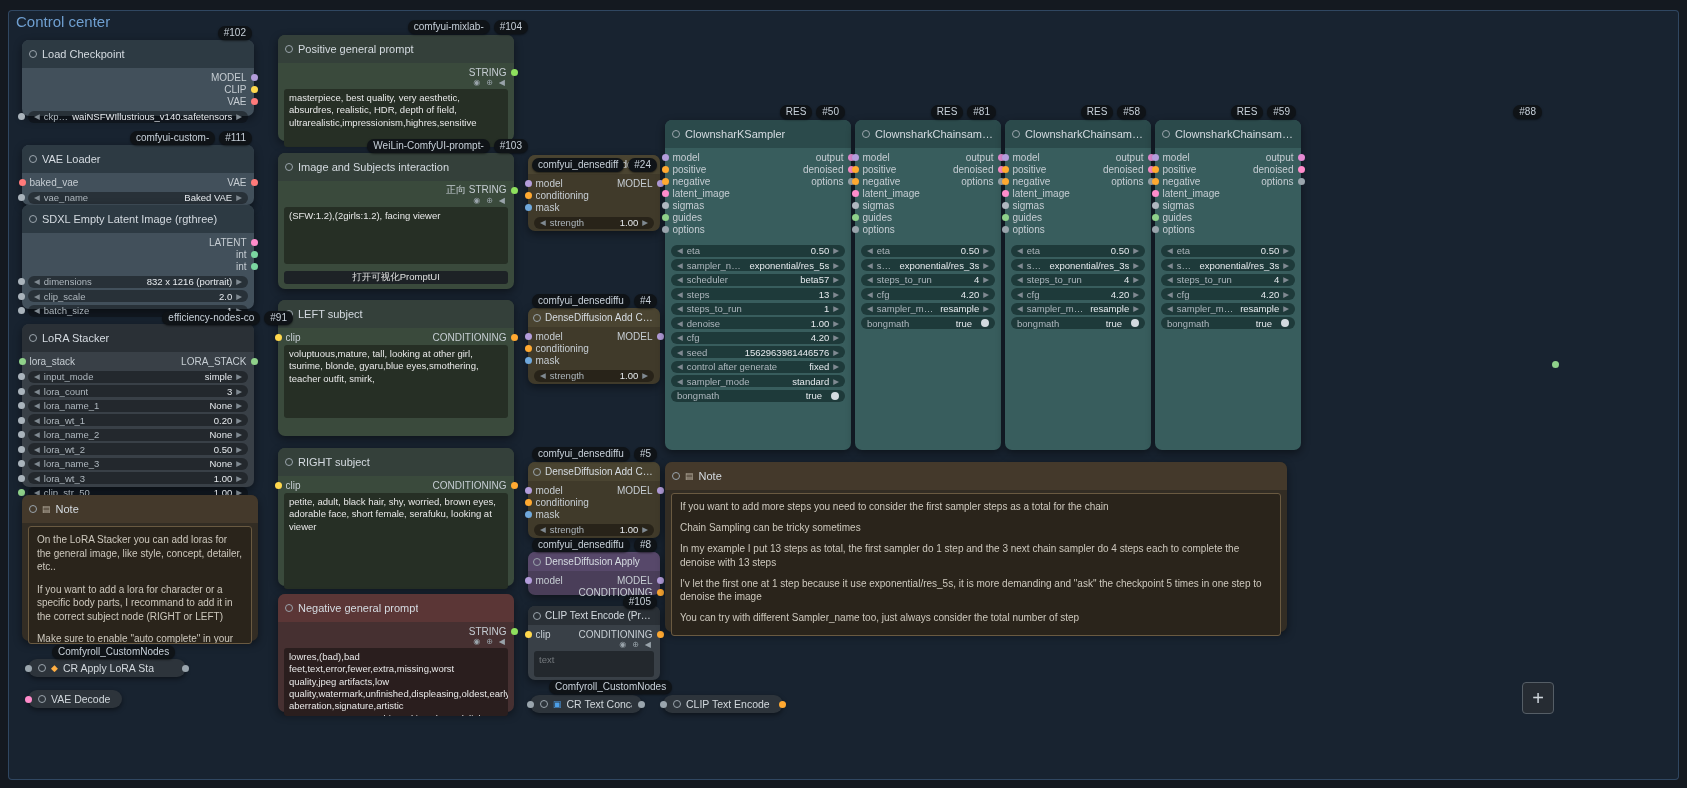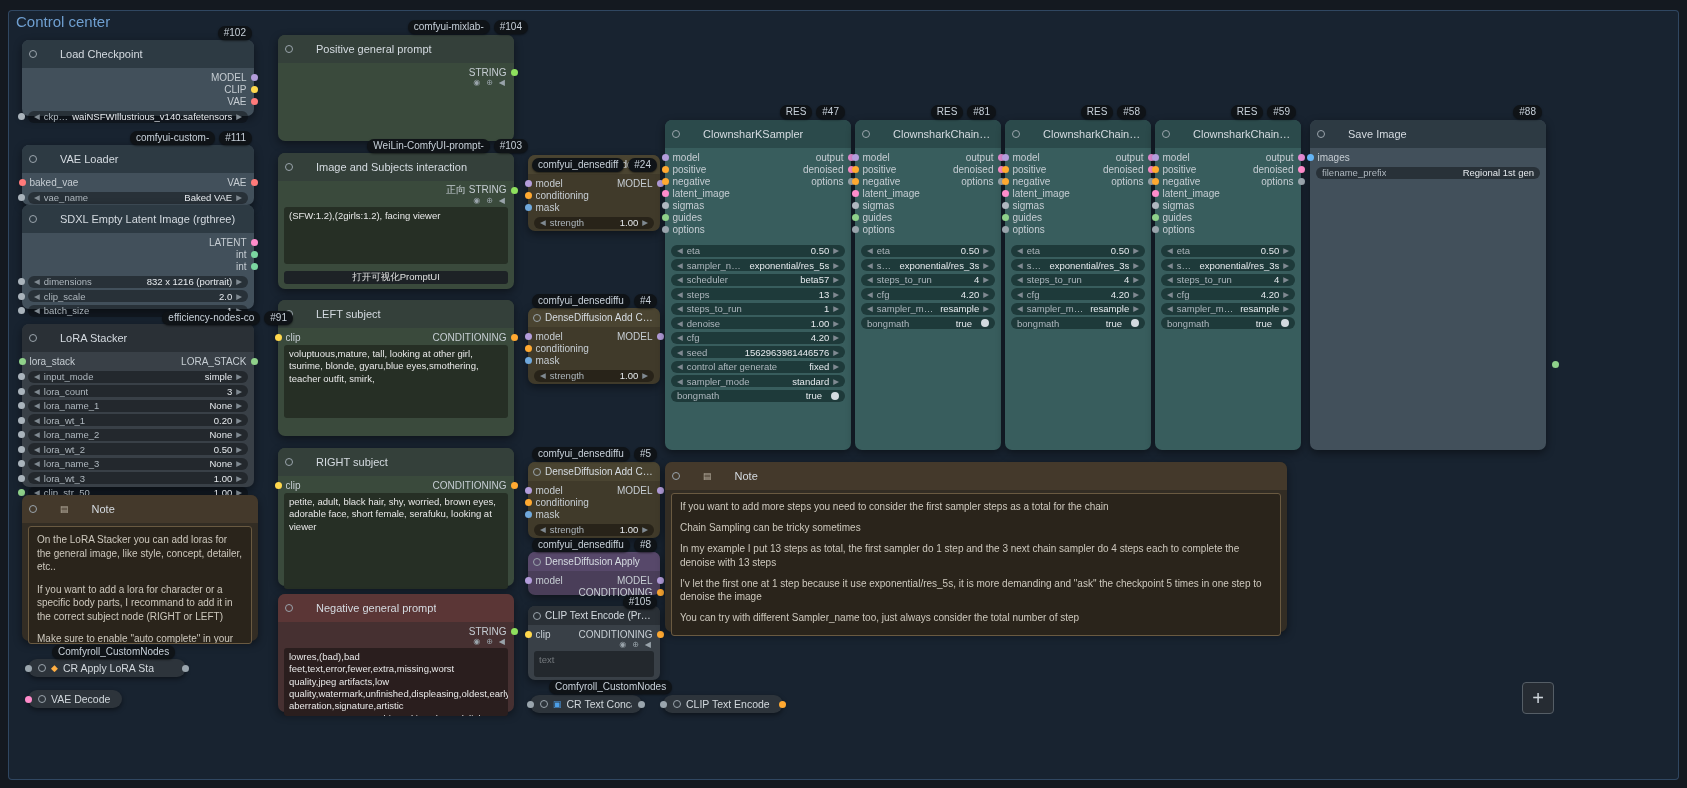--- a/index.html
+++ b/index.html
@@ -5,21 +5,21 @@
   *{margin:0;padding:0;box-sizing:border-box;}
   html,body{width:1687px;height:788px;overflow:hidden;background:#141920;
     font-family:"Liberation Sans",sans-serif;}
   .canvas{position:absolute;inset:0;}
 
   .group{position:absolute;left:8px;top:10px;width:1671px;height:770px;
     background:rgba(72,132,194,0.10);border:1px solid rgba(106,166,226,0.28);border-radius:4px;}
   .group-title{position:absolute;left:7px;top:2px;font-size:15px;color:#6f9fd0;}
 
   .node{position:absolute;border-radius:7px;background:var(--bd);box-shadow:0 3px 8px rgba(0,0,0,.45);}
-  .hd{height:19px;background:var(--hd);border-radius:7px 7px 0 0;display:flex;align-items:center;gap:23px;
+  .hd{height:19px;background:var(--hd);border-radius:7px 7px 0 0;display:flex;align-items:center;gap:5px;
     padding:14px 7px;color:#d5dbe1;font-size:11px;}
   .small-hd .hd{font-size:10px;padding:0 5px;gap:4px;}
   .hd-title{white-space:nowrap;overflow:hidden;text-overflow:ellipsis;}
   .ring{width:8px;height:8px;border:1px solid #9aa4ac;border-radius:50%;flex:none;}
   .hd-icon{font-size:9px;color:#b9b1a2;flex:none;}
   .body{position:relative;}
 
   .slots{padding-top:3px;}
   .slot-row{display:flex;justify-content:space-between;align-items:center;height:12px;
     padding:0 5px;font-size:10px;color:#c6cdd3;}
@@ -123,21 +123,21 @@
   </div>
   <div class="badges" style="right:1030px;top:538px">
     <span class="badge">comfyui_densediffu</span>
     <span class="badge">#8</span>
   </div>
   <div class="badges" style="right:1030px;top:595px">
     <span class="badge">#105</span>
   </div>
   <div class="badges" style="right:842px;top:105px">
     <span class="badge">RES</span>
-    <span class="badge">#47</span>
+    <span class="badge">#50</span>
   </div>
   <div class="badges" style="right:691px;top:105px">
     <span class="badge">RES</span>
     <span class="badge">#81</span>
   </div>
   <div class="badges" style="right:541px;top:105px">
     <span class="badge">RES</span>
     <span class="badge">#58</span>
   </div>
   <div class="badges" style="right:391px;top:105px">
@@ -408,20 +408,21 @@
               <span class="s-label">STRING</span>
               <span class="dot" style="background: rgb(142, 224, 94);"></span>
             </div>
           </div>
         </div>
       <div class="icons-row">
         <span>◉</span>
         <span>⊕</span>
         <span>◀</span>
       </div>
+      <div class="textarea" style="height:58px">masterpiece, best quality, very aesthetic, absurdres, realistic, HDR, depth of field, ultrarealistic,impressionism,highres,sensitive</div>
     </div>
   </div>
 
   <div class="node n-green" style="left:278px;top:153px;width:236px;height:136px">
     <div class="hd">
       <span class="ring"></span>
       <span class="hd-title">Image and Subjects interaction</span>
     </div>
     <div class="body">
       <div class="slots">
@@ -1161,43 +1162,20 @@
           </div>
           <div class="w-pill w-toggle">
             <span class="w-label">bongmath</span>
             <span class="w-value">true</span>
             <span class="knob"></span>
           </div>
         </div>
     </div>
   </div>
 
-  <div class="node n-gray" style="left:1310px;top:120px;width:236px;height:330px">
-    <div class="hd">
-      <span class="ring"></span>
-      <span class="hd-title">Save Image</span>
-    </div>
-    <div class="body">
-      <div class="slots">
-          <div class="slot-row">
-            <div class="sl">
-              <span class="dot" style="background: rgb(100, 181, 246);"></span>
-              <span class="s-label">images</span>
-            </div>
-            <div class="sr"></div>
-          </div>
-        </div>
-      <div class="widgets">
-          <div class="w-pill">
-            <span class="w-label">filename_prefix</span>
-            <span class="w-value">Regional 1st gen</span>
-          </div>
-        </div>
-    </div>
-  </div>
 
   <div class="node n-note" style="left:665px;top:462px;width:622px;height:170px">
     <div class="hd">
       <span class="ring"></span>
       <span class="hd-icon">▤</span>
       <span class="hd-title">Note</span>
     </div>
     <div class="body">
       <div class="note-body note-wide" style="height:143px">
           <p>If you want to add more steps you need to consider the first sampler steps as a total for the chain</p>

